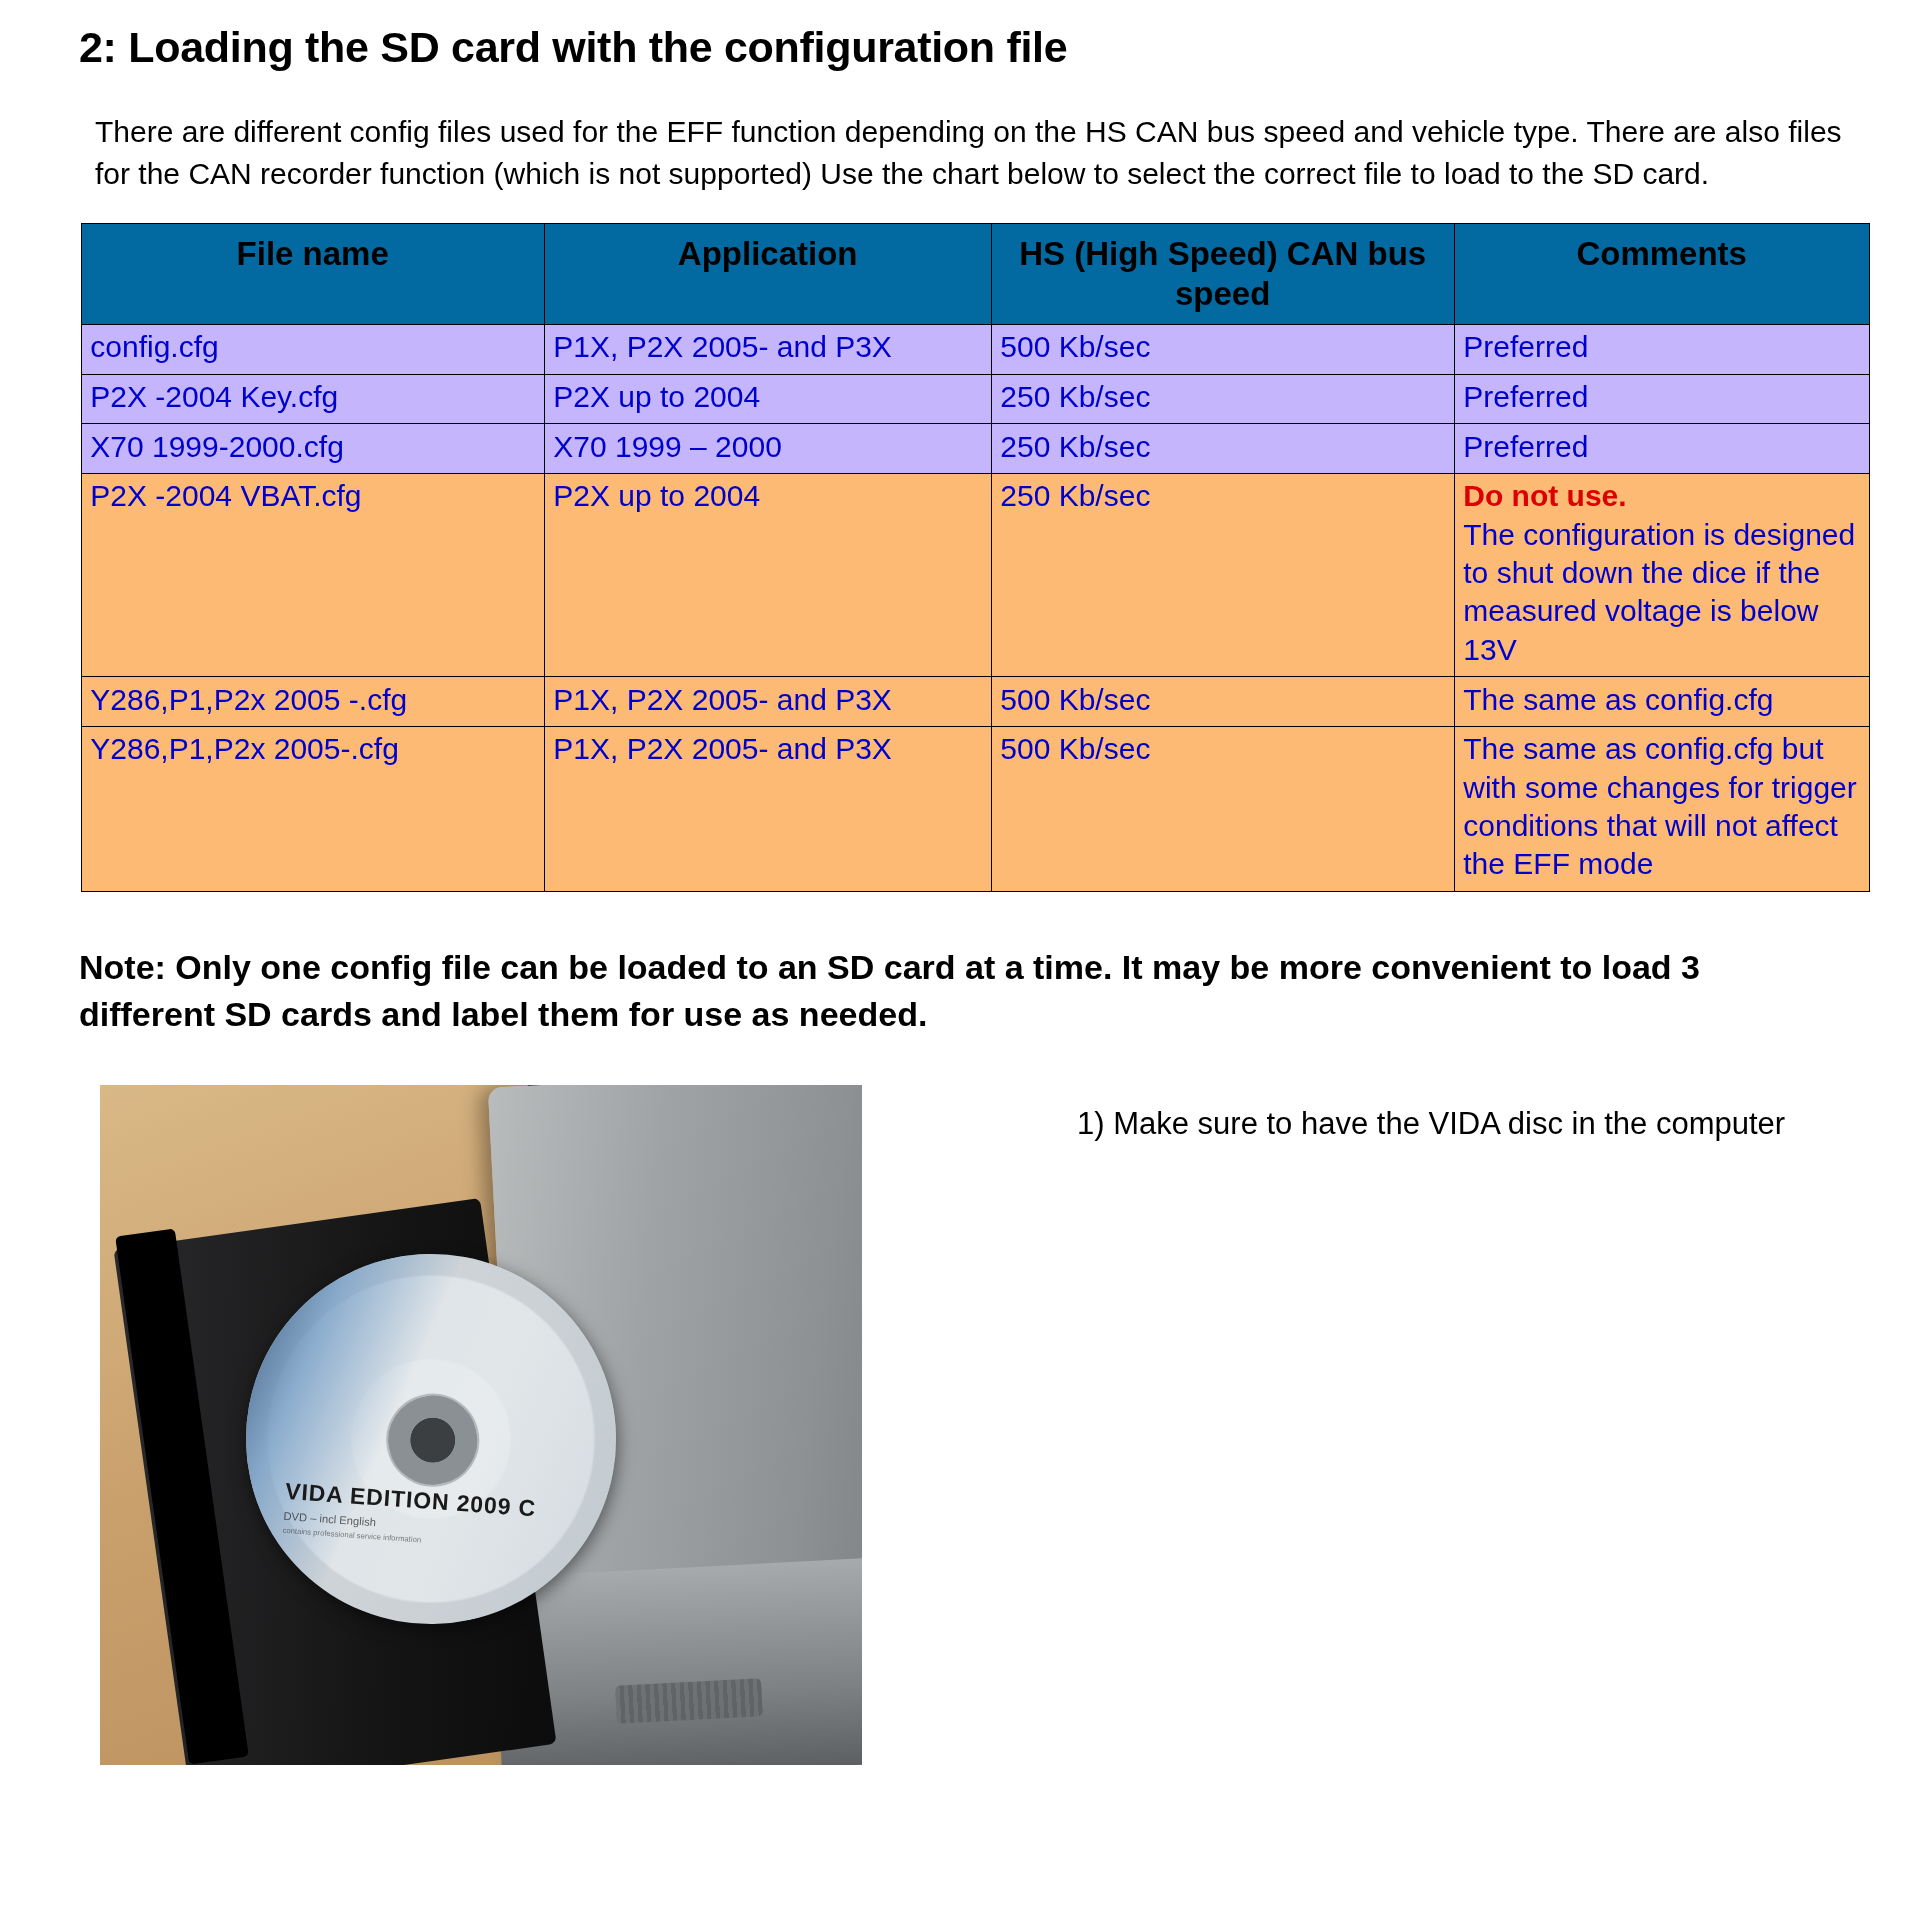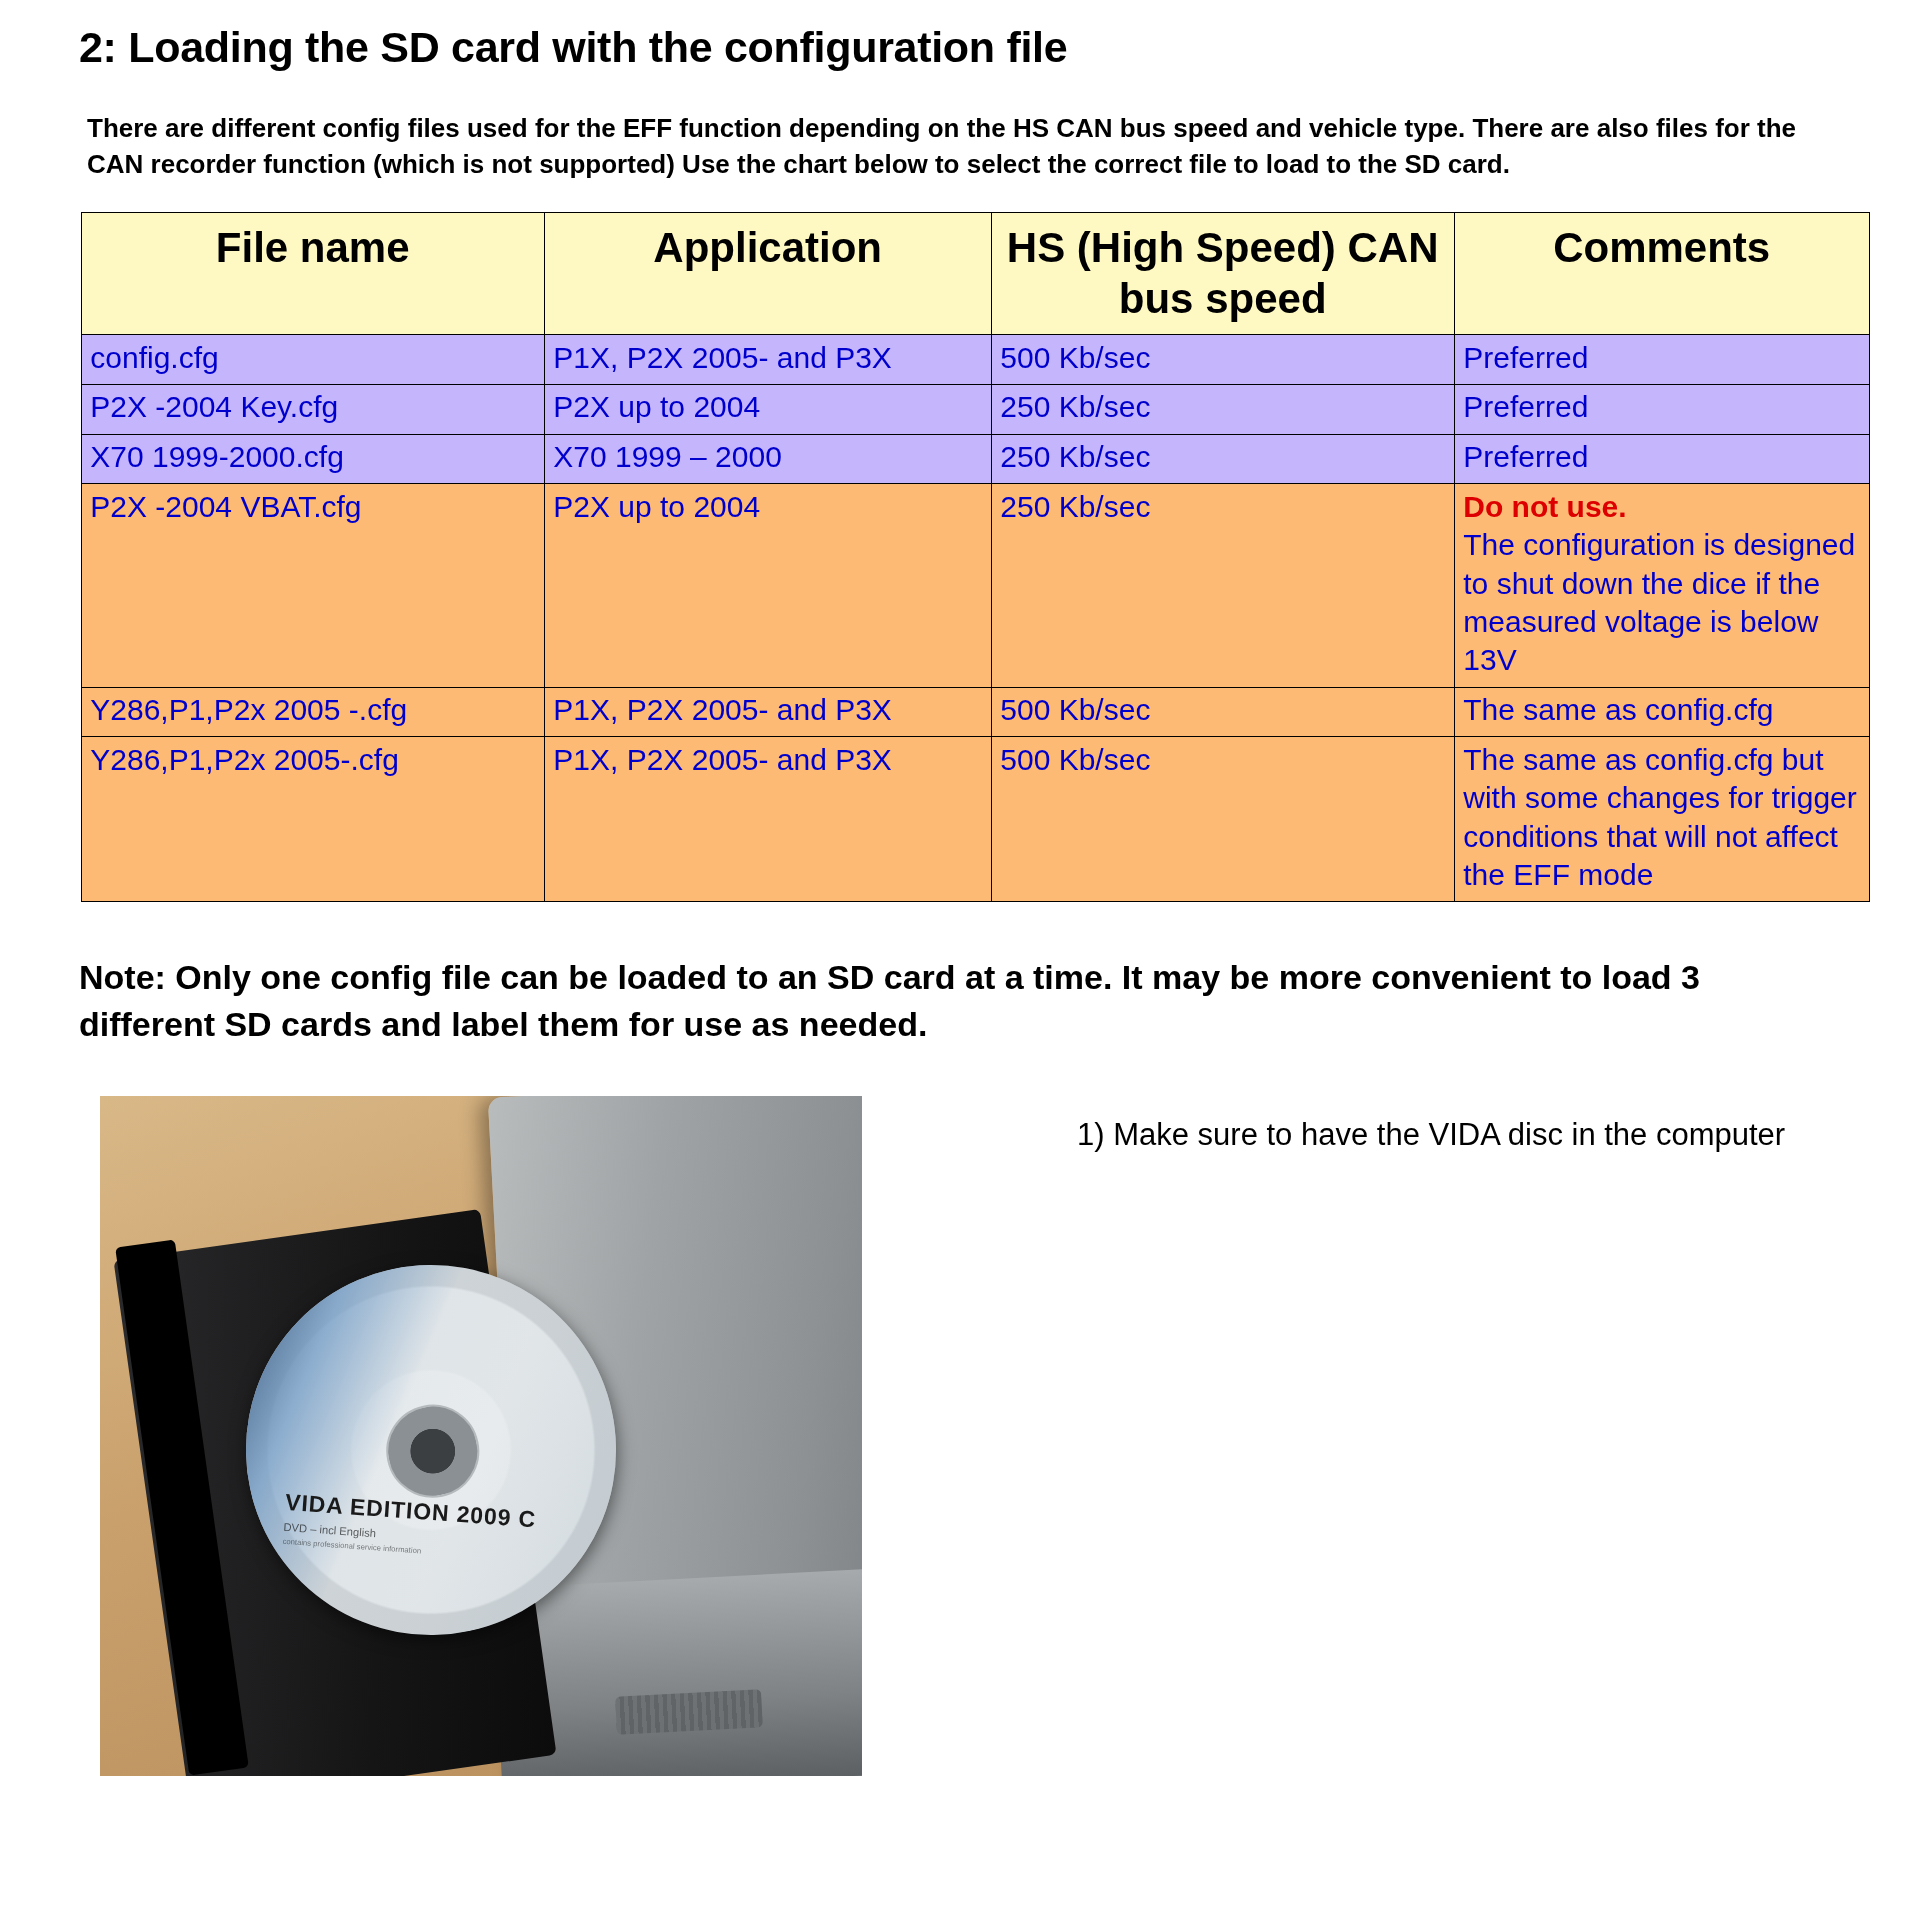--- a/index.html
+++ b/index.html
@@ -21,46 +21,46 @@
     width: 1922px;
   }
   h1.title {
     font-size: 43px;
     font-weight: bold;
     margin: 0 0 40px 0;
     letter-spacing: -0.3px;
     line-height: 1.1;
   }
   p.intro {
-    font-size: 26px;
-    font-weight: bold;
+    font-size: 30px;
+    font-weight: normal;
     line-height: 1.38;
-    margin: 0 0 29px 8px;
+    margin: 0 0 29px 16px;
     max-width: 1764px;
   }
   table.cfg {
     border-collapse: collapse;
     width: 1788px;
     table-layout: fixed;
     margin: 0 0 0 1.7px;
   }
   table.cfg col.c1 { width: 463px; }
   table.cfg col.c2 { width: 447px; }
   table.cfg col.c3 { width: 463px; }
   table.cfg col.c4 { width: 415px; }
   table.cfg th, table.cfg td {
     border: 1.7px solid #000000;
     vertical-align: top;
     padding: 3.4px 8.6px 6.9px 8.6px;
   }
   table.cfg thead th {
     text-align: center;
-    font-size: 42px;
-    font-weight: bold;
-    background: #fef9c3;
+    font-size: 33px;
+    font-weight: bold;
+    background: #0369a1;
     padding-top: 10.3px;
     padding-bottom: 10.3px;
     line-height: 1.2;
   }
   table.cfg tbody td {
     font-size: 30px;
     line-height: 1.28;
     color: #0000cc;
     font-weight: normal;
   }

